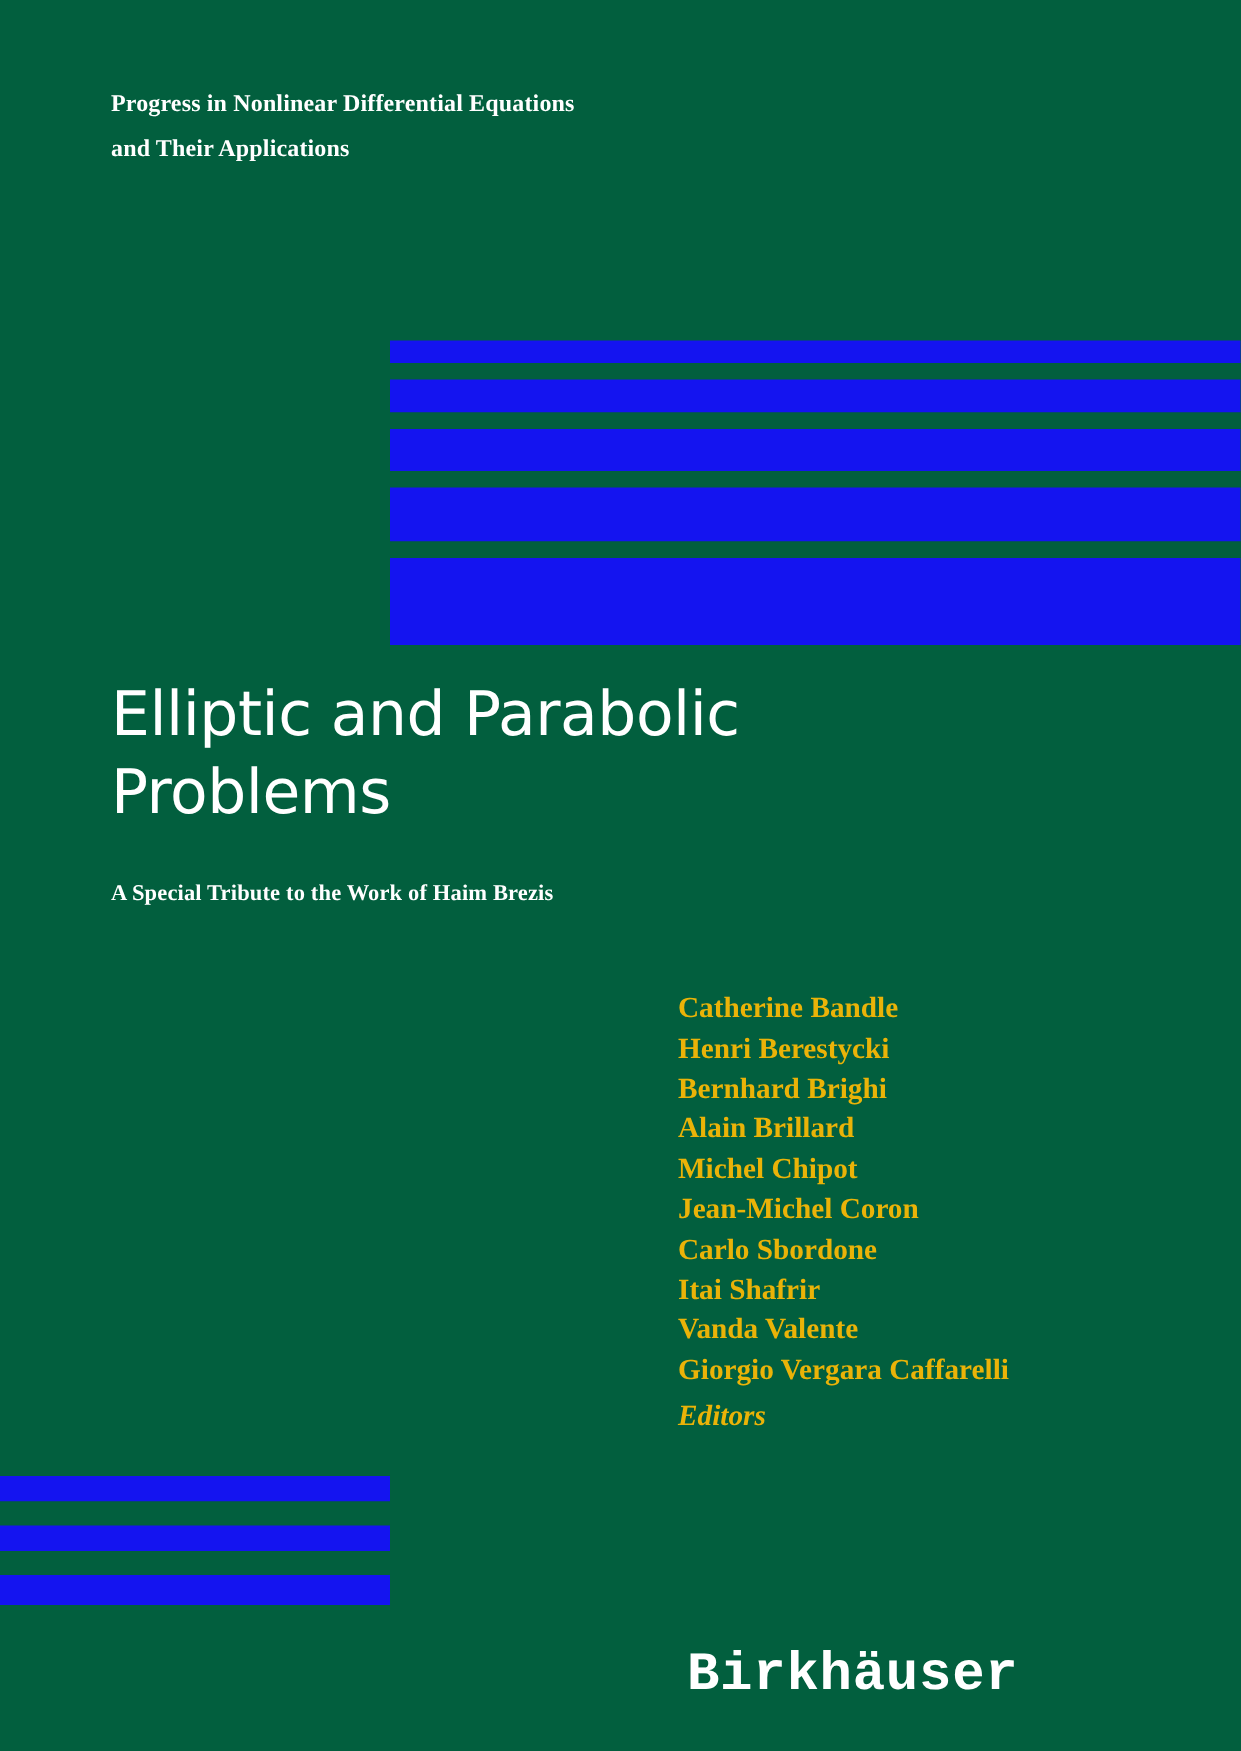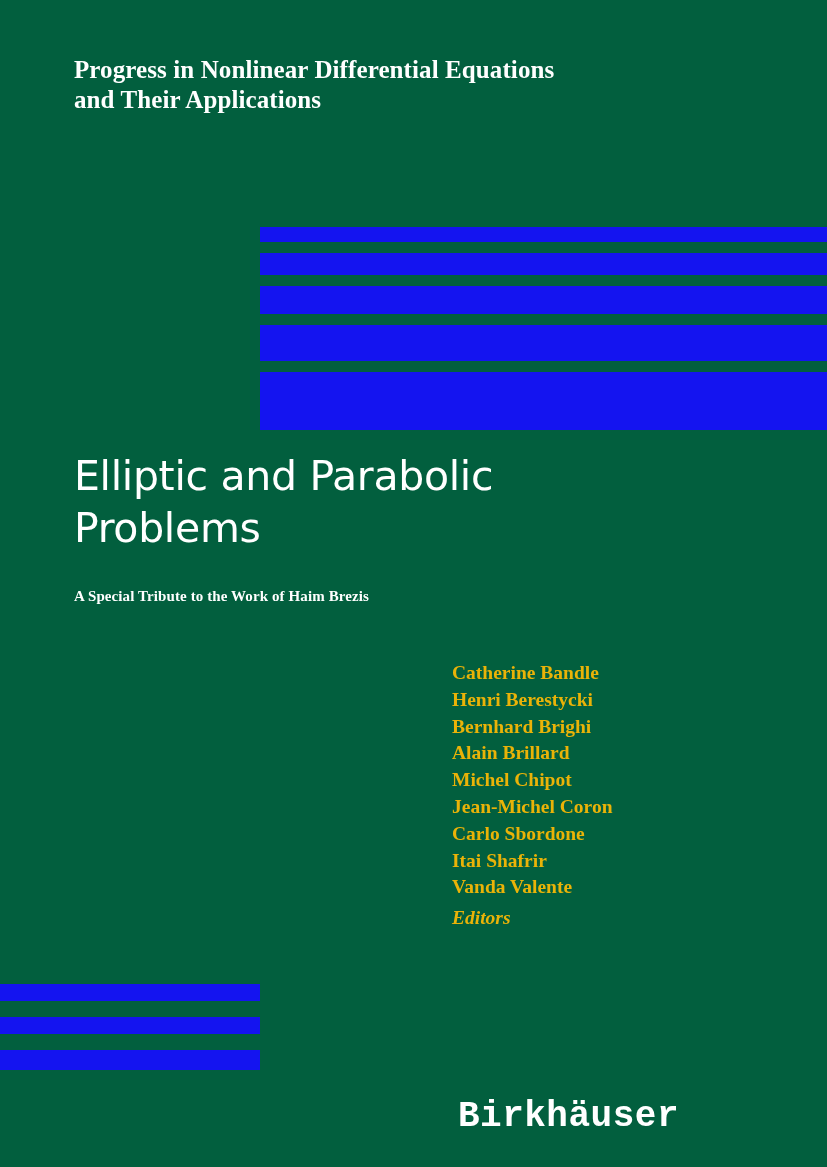--- a/index.html
+++ b/index.html
@@ -20,21 +20,21 @@
     background: #025f3e;
   }
   .series-title {
     position: absolute;
     left: 74px;
     top: 55px;
     width: 520px;
     color: #ffffff;
     font-family: "Liberation Serif", serif;
     font-weight: bold;
-    font-size: 25px;
+    font-size: 16px;
     line-height: 30px;
     letter-spacing: 0.1px;
   }
   .series-title div {
     white-space: nowrap;
   }
 
   
   .bars-top {
     position: absolute;
@@ -157,20 +157,21 @@
   <div class="editors">
     <div>Catherine Bandle</div>
     <div>Henri Berestycki</div>
     <div>Bernhard Brighi</div>
     <div>Alain Brillard</div>
     <div>Michel Chipot</div>
     <div>Jean-Michel Coron</div>
     <div>Carlo Sbordone</div>
     <div>Itai Shafrir</div>
     <div>Vanda Valente</div>
+    <div>Giorgio Vergara Caffarelli</div>
     <div class="editors-label">Editors</div>
   </div>
 
   <div class="bars-bottom">
     <div class="bar b1"></div>
     <div class="gap"></div>
     <div class="bar b2"></div>
     <div class="gap"></div>
     <div class="bar b3"></div>
   </div>

